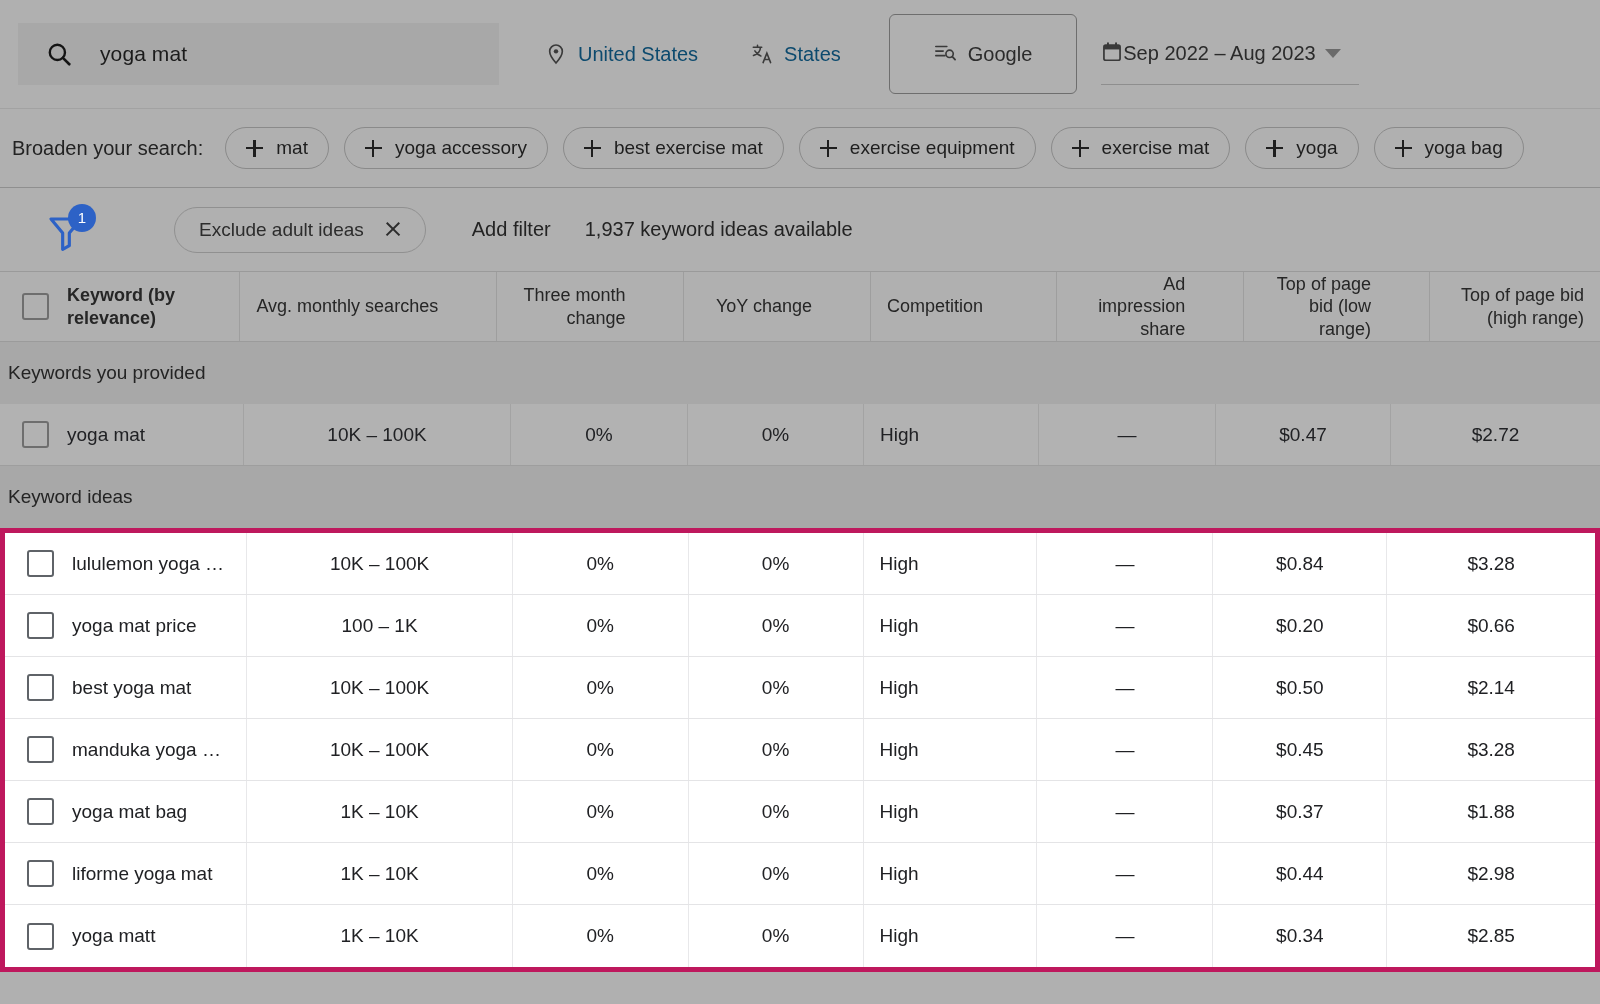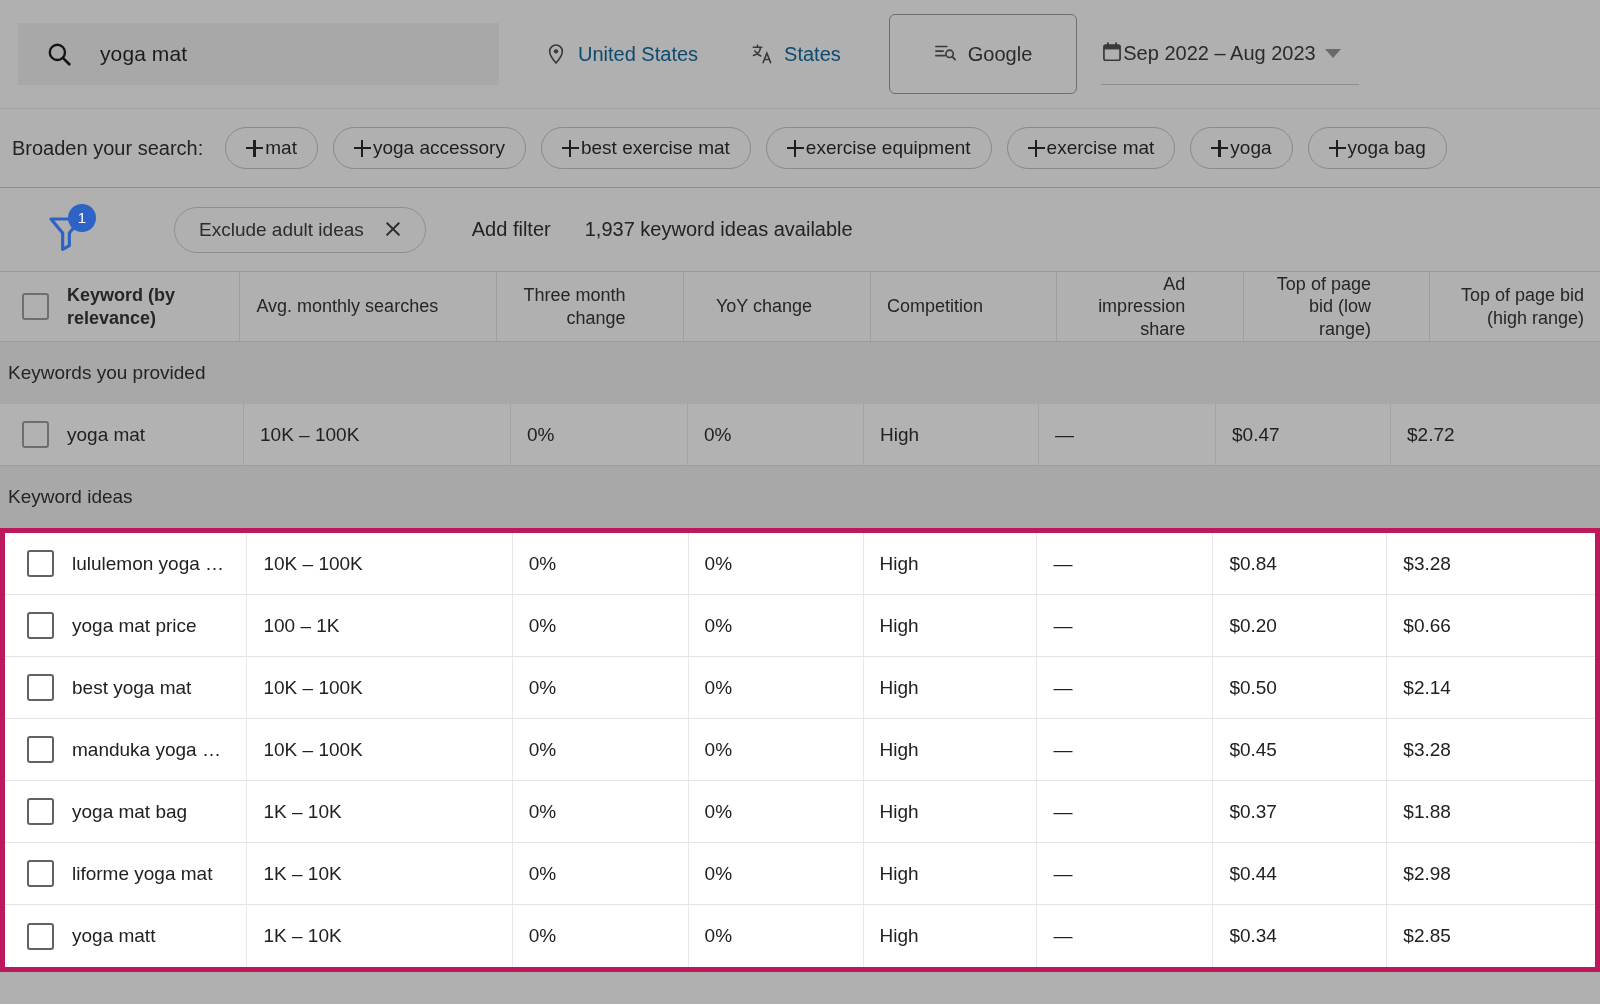--- a/index.html
+++ b/index.html
@@ -85,21 +85,21 @@
     background: #b0b0b0;
   }
   .broaden-label {
     font-size: 20px;
     color: #232323;
     margin-right: 22px;
     white-space: nowrap;
   }
   .chip {
     display: inline-flex; align-items: center;
-    gap: 2px;
+    gap: 13px;
     height: 42px;
     padding: 0 20px;
     border: 1px solid #8a8a8a;
     border-radius: 21px;
     font-size: 19px;
     color: #1e1e1e;
     white-space: nowrap;
     margin-right: 15px;
     background: transparent;
   }
@@ -216,21 +216,21 @@
     border-bottom: 1px solid #9e9e9e;
   }
   .td {
     display: flex; align-items: center;
     font-size: 19px;
     color: #202124;
     padding: 0 16px;
     border-left: 1px solid #a3a3a3;
   }
   .td.first { border-left: none; gap: 18px; padding-left: 22px; }
-  .td.right { justify-content: flex-start; text-align: right; }
+  .td.right { justify-content: center; text-align: right; }
 
   
   .highlight {
     border: 5px solid #be185d;
     background: #ffffff;
   }
   .highlight .row {
     background: #ffffff;
     border-bottom: 1px solid #e4e4e6;
     height: 62px;

